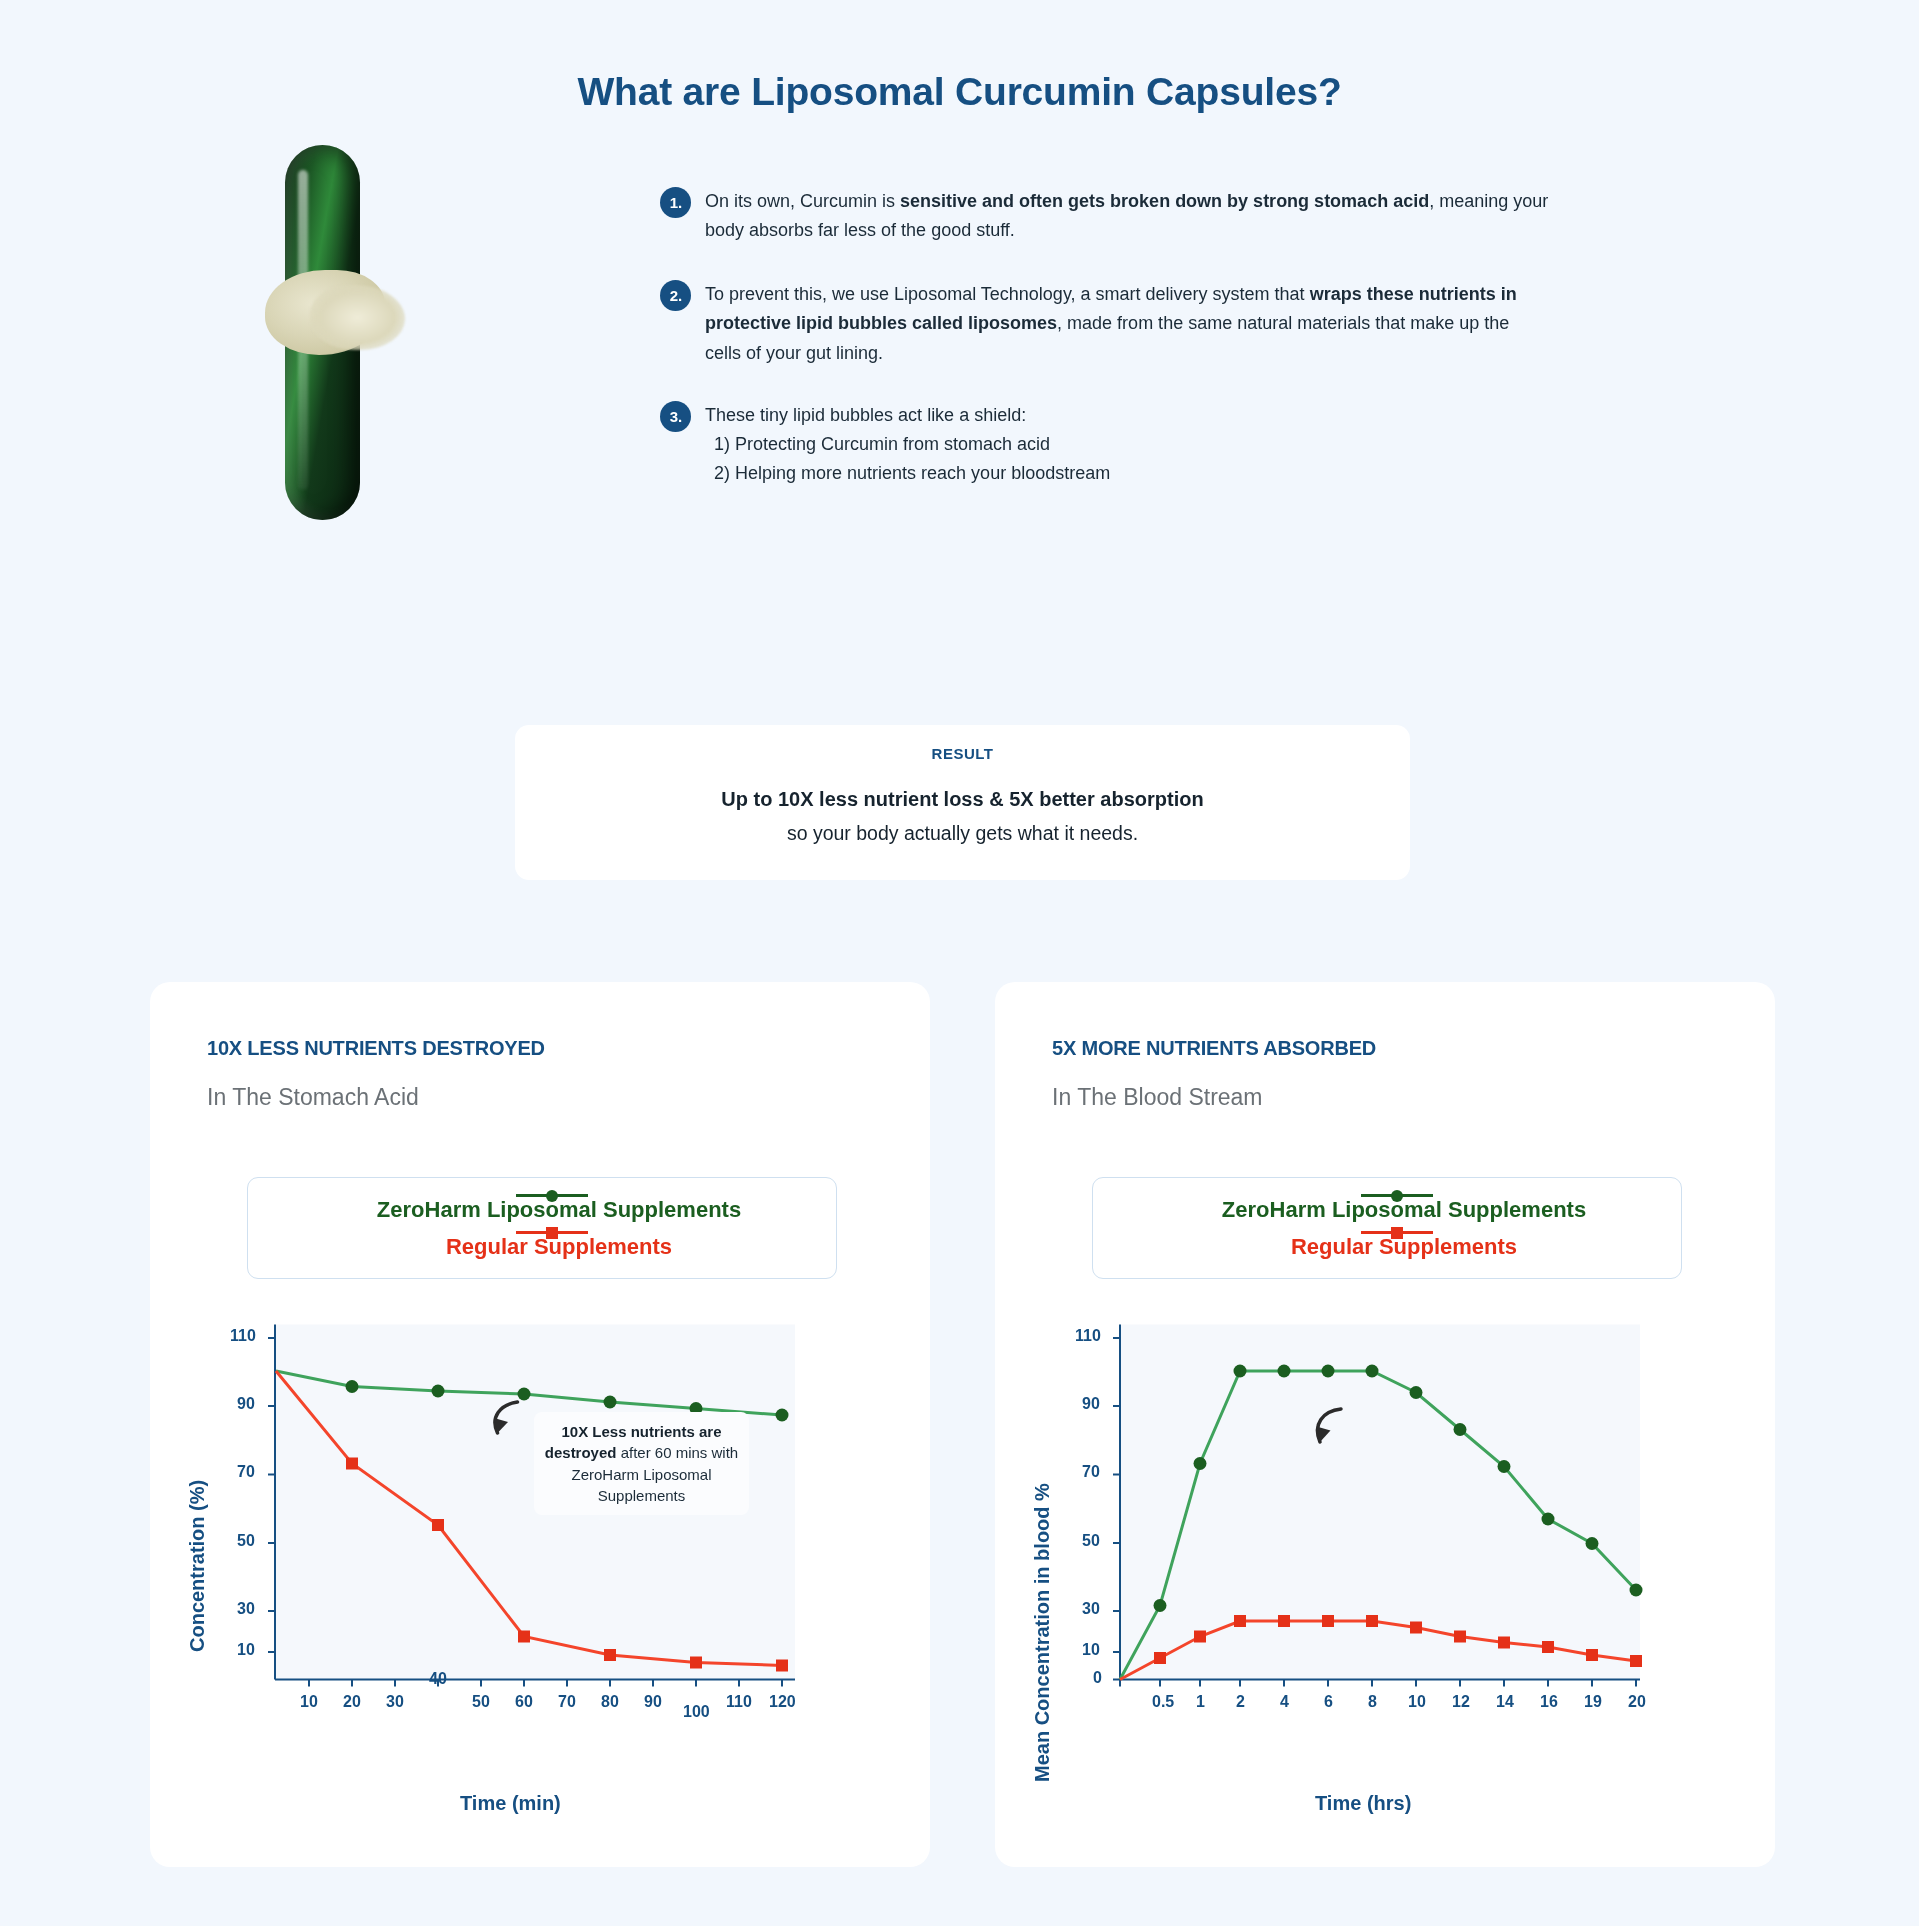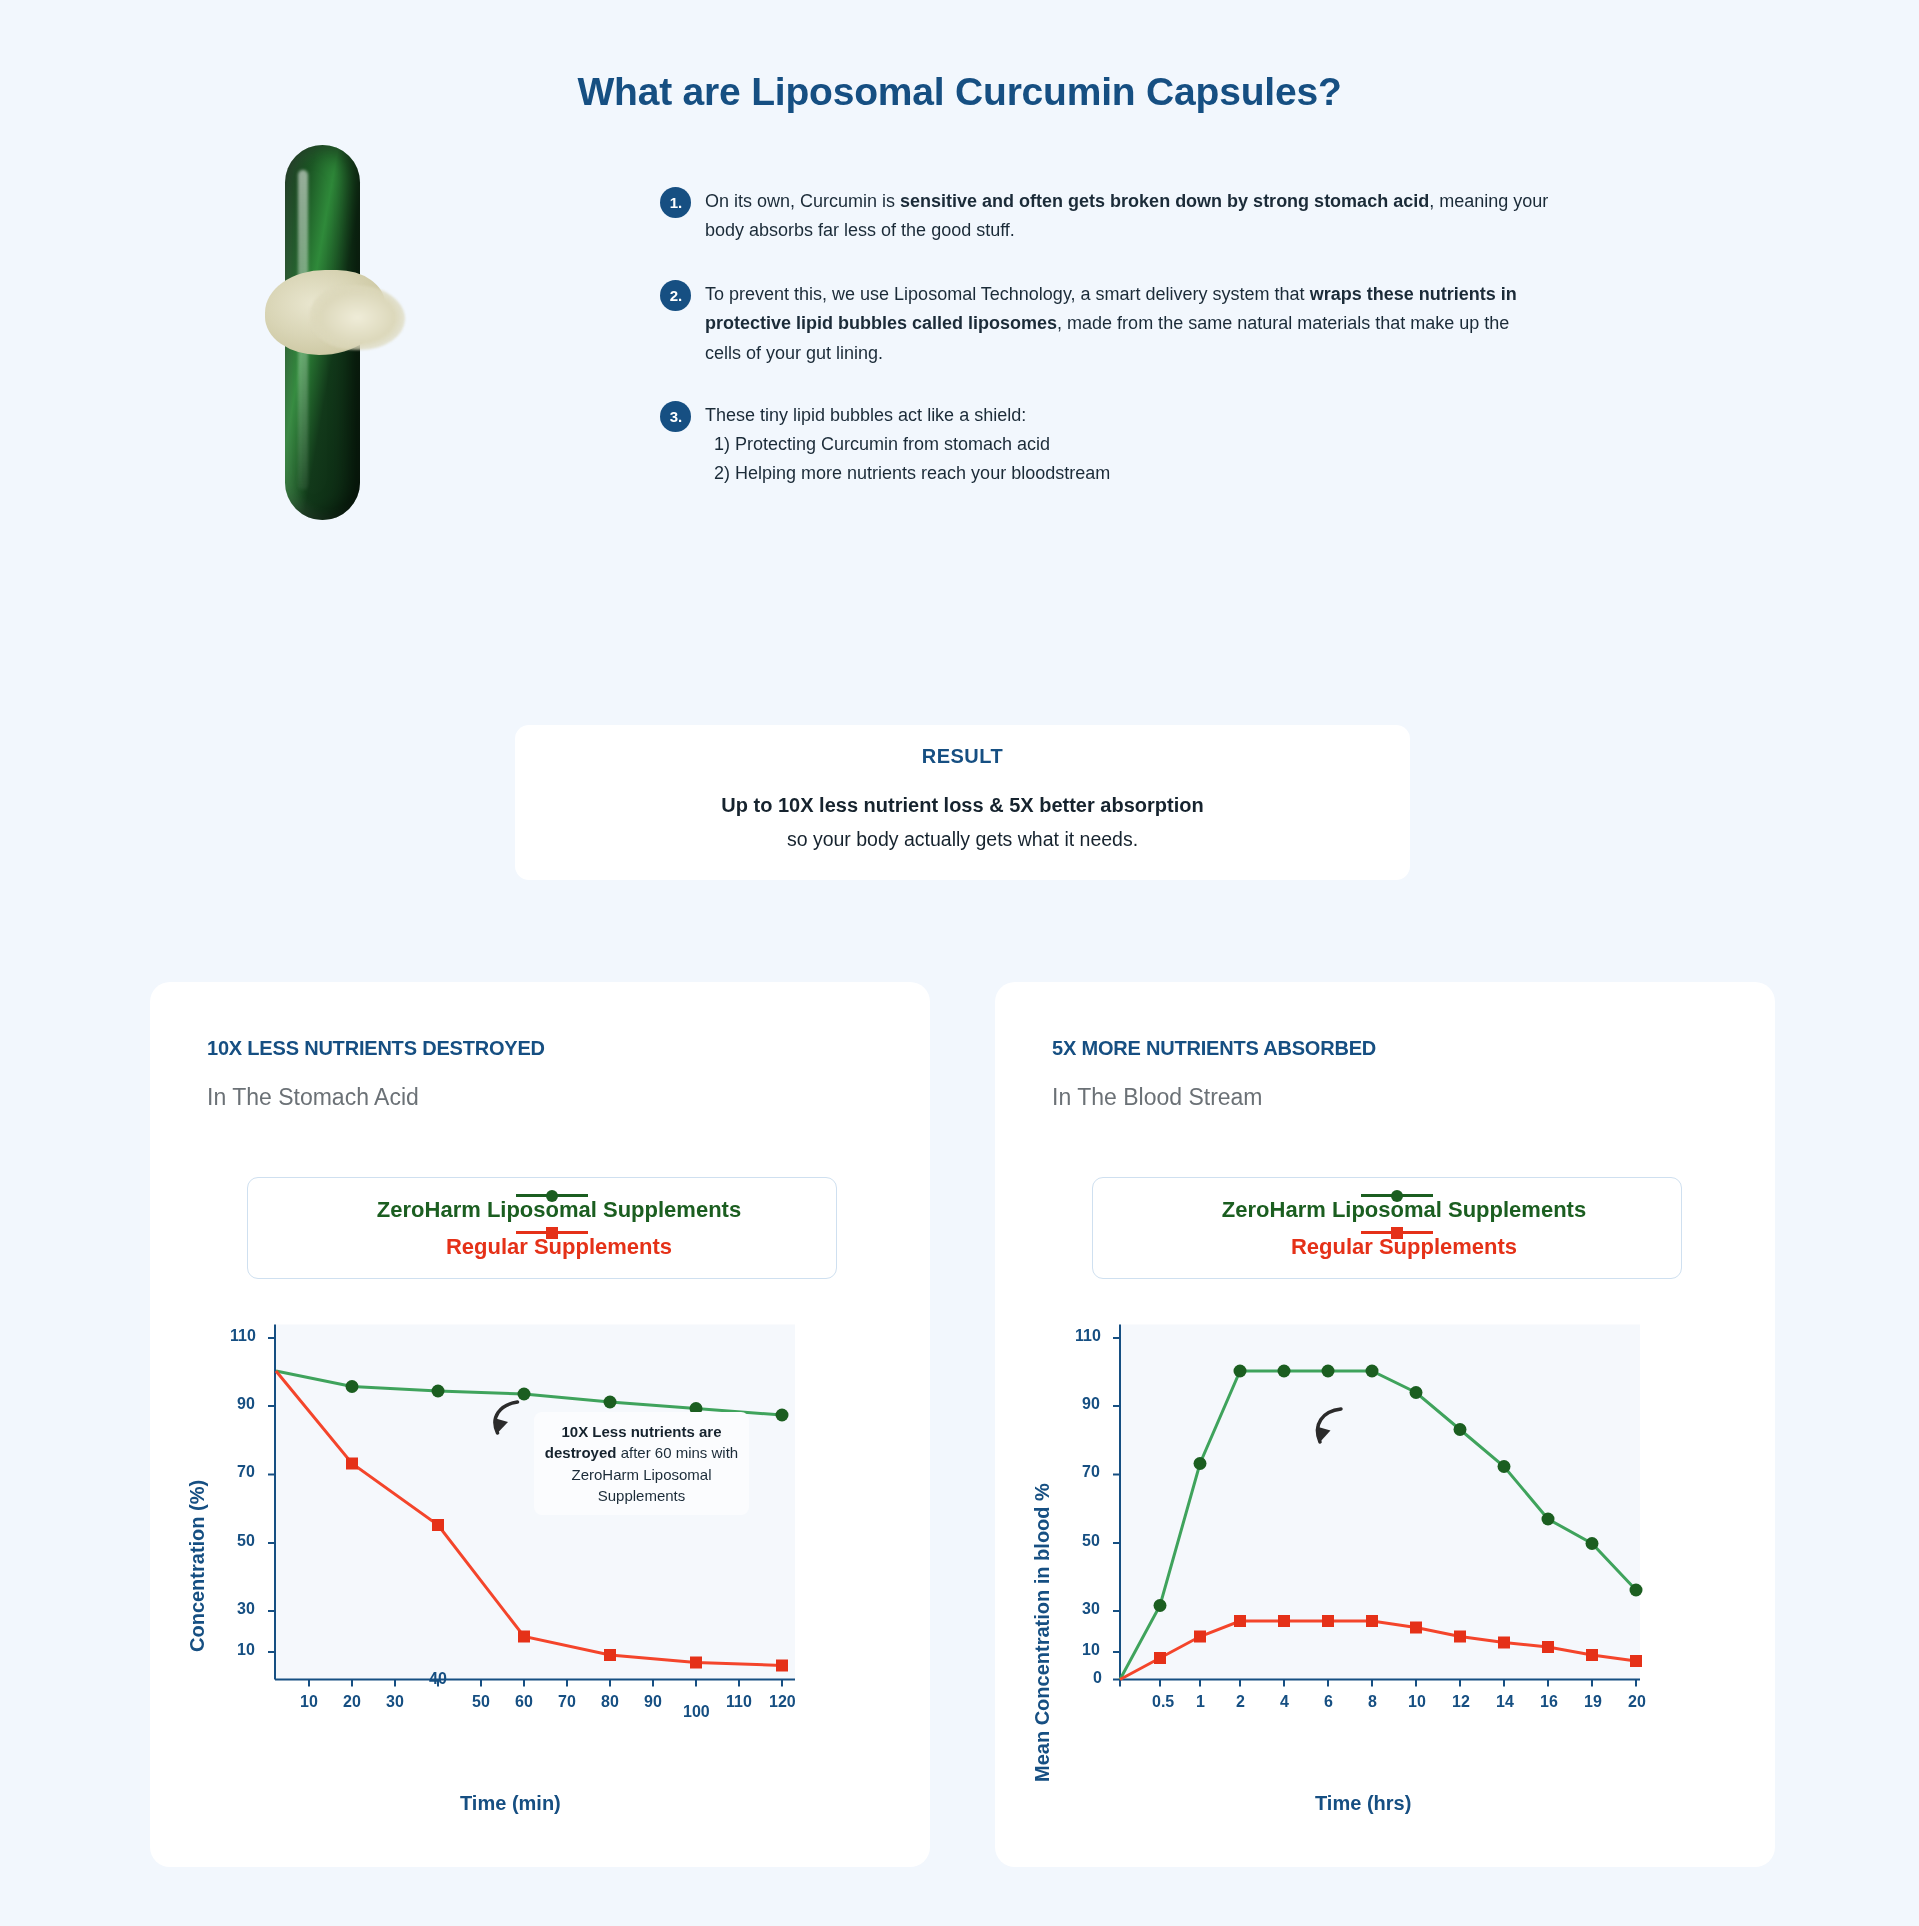--- a/index.html
+++ b/index.html
@@ -94,21 +94,21 @@
   .result-card {
     position: absolute;
     top: 725px; left: 515px;
     width: 895px; height: 155px;
     background: #ffffff;
     border-radius: 14px;
     text-align: center;
     padding-top: 20px;
   }
   .result-label {
-    font-size: 20px; font-weight: bold; color: #164f82; letter-spacing: 0.5px;
+    font-size: 15px; font-weight: bold; color: #164f82; letter-spacing: 0.5px;
   }
   .result-main {
     margin-top: 26px;
     font-size: 20px; font-weight: bold; color: #16232e;
   }
   .result-sub {
     margin-top: 11px;
     font-size: 19.5px; color: #16232e;
   }
 

